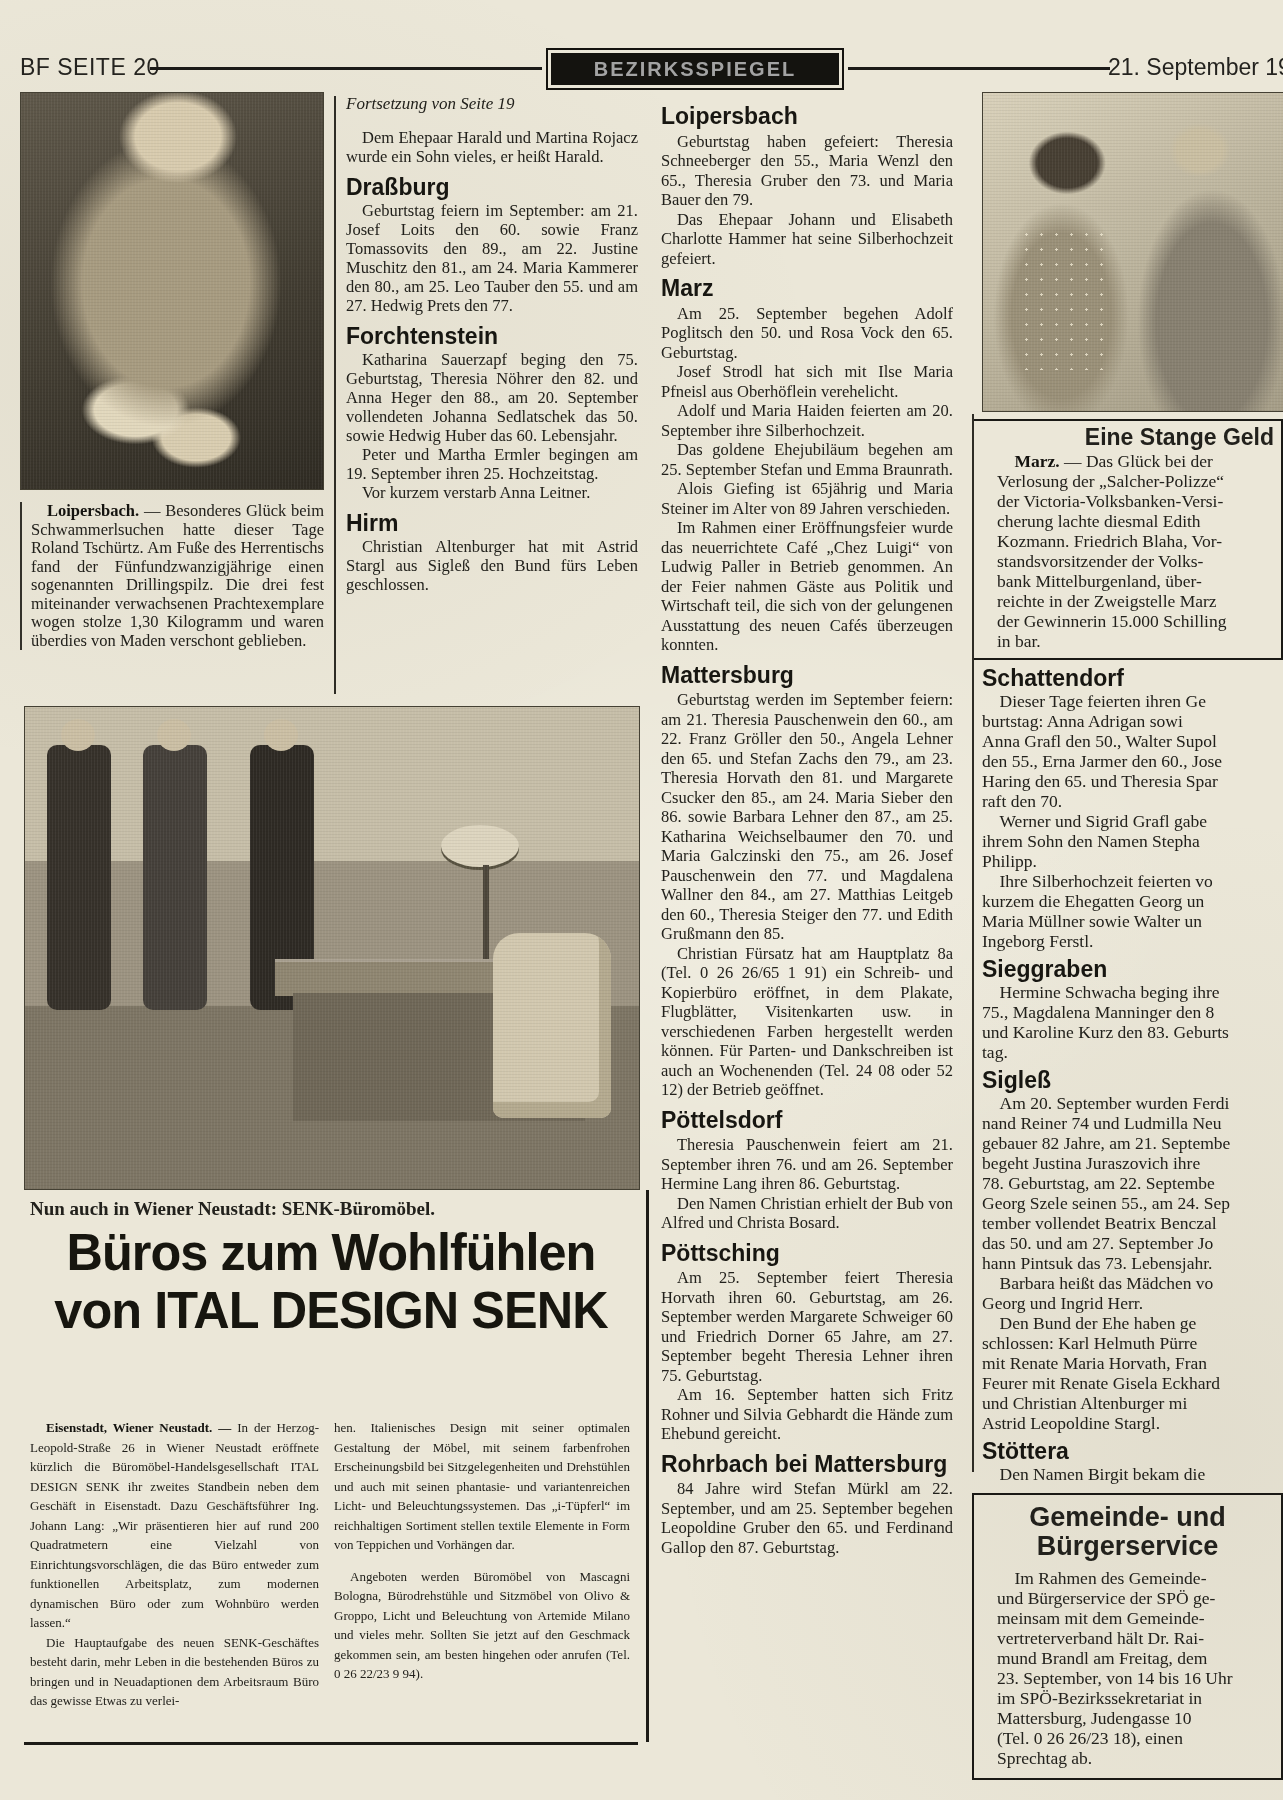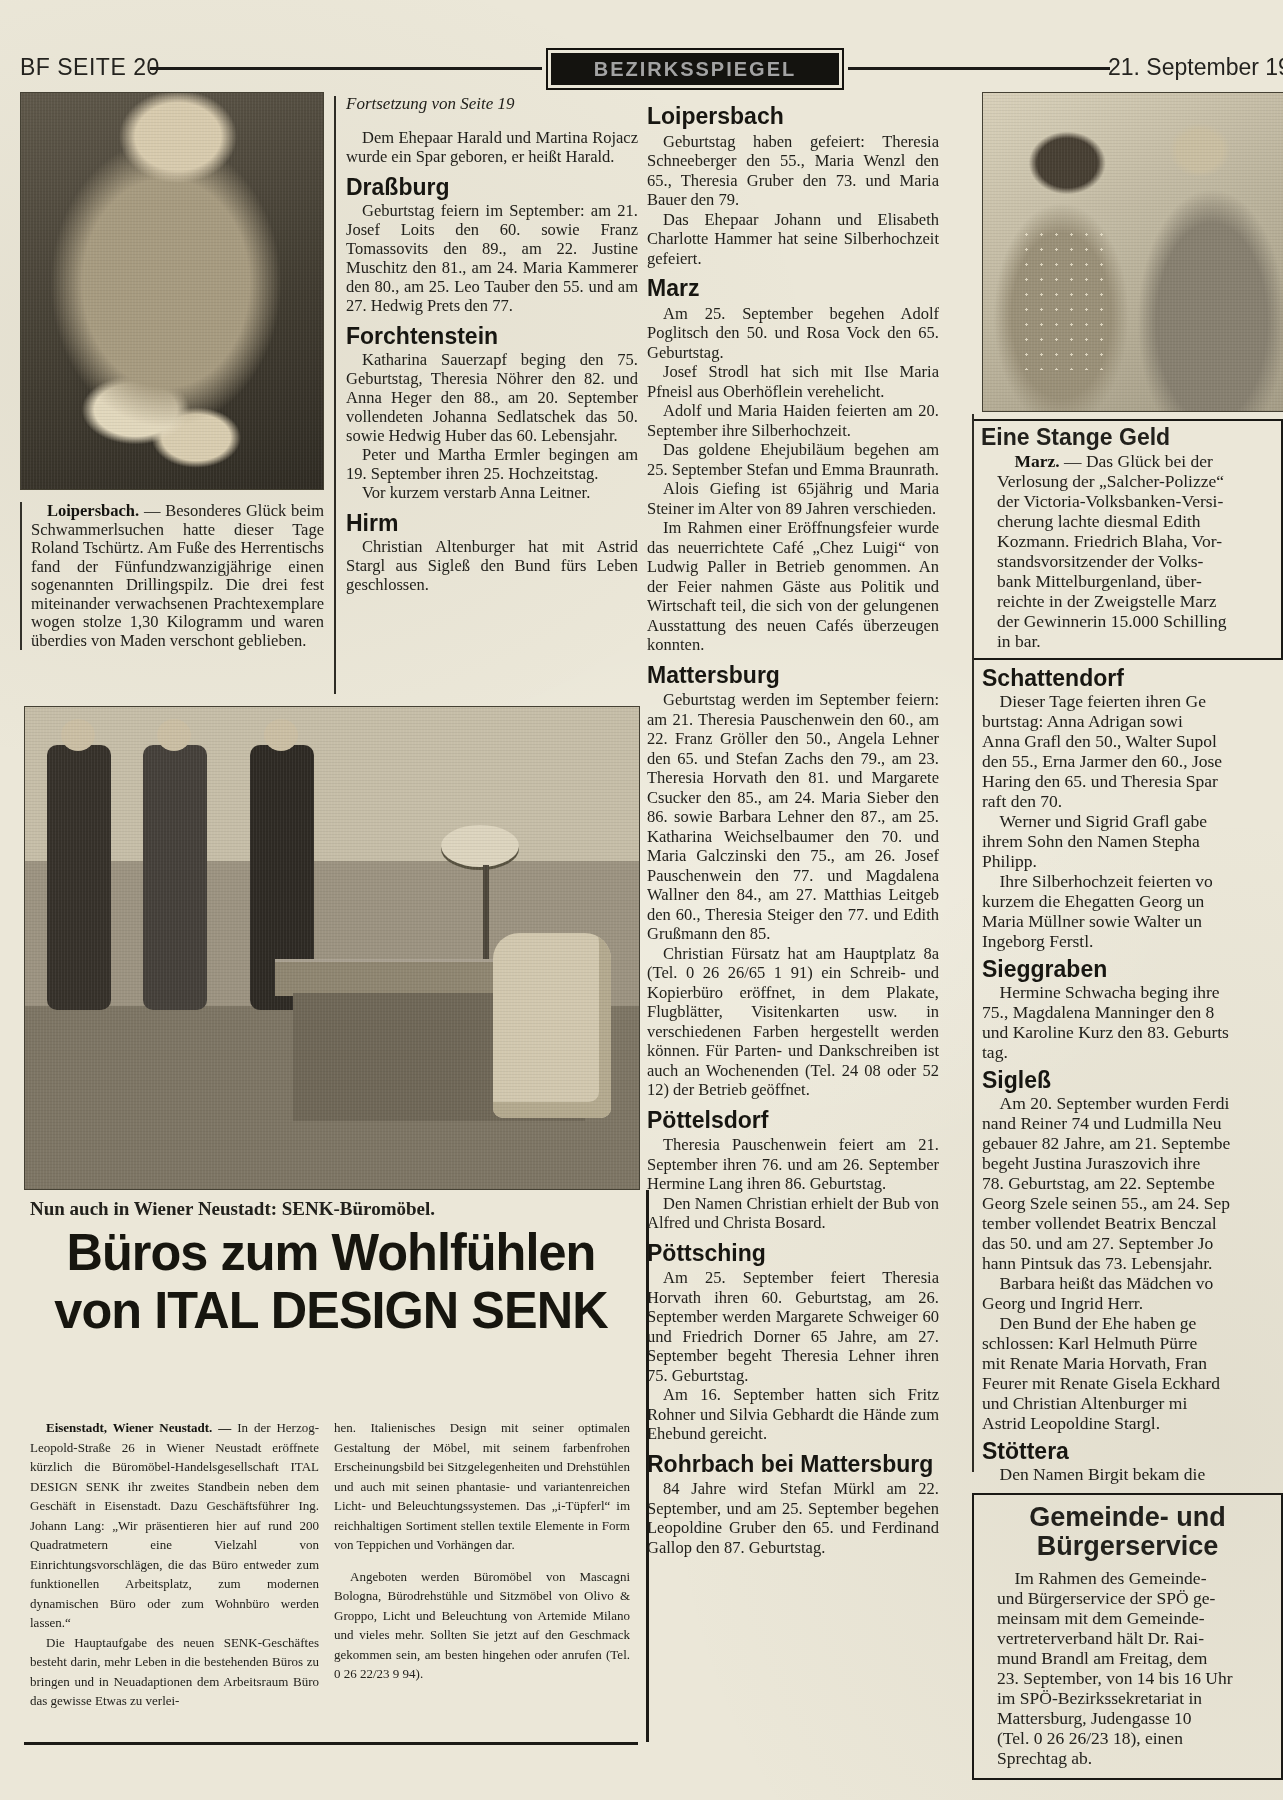--- a/index.html
+++ b/index.html
@@ -41,40 +41,40 @@
         radial-gradient(75px 48px at 38% 80%, #e2d8bd 0 55%, rgba(0,0,0,0) 72%),
         radial-gradient(62px 42px at 58% 87%, #d9cdb0 0 55%, rgba(0,0,0,0) 72%),
         linear-gradient(160deg,#5f584a,#403b30 60%,#2f2b23);}
   .cap{margin:12px 0 0;border-left:2px solid #33312a;padding-left:9px;
        font-size:16.5px;line-height:18.5px;text-align:justify;text-indent:16px;}
   
   .col2{position:absolute;left:346px;top:94px;width:292px;font-size:16.5px;line-height:19px;}
   .col2 .sec{font-size:23px;margin:12px 0 4px;}
   .cont{font-style:italic;font-size:17px;margin:0 0 15px;}
   
-  .col3{position:absolute;left:647px;top:96px;width:292px;font-size:16.5px;line-height:19.5px;}
+  .col3{position:absolute;left:661px;top:96px;width:292px;font-size:16.5px;line-height:19.5px;}
   .col3 .sec{font-size:23px;margin:11px 0 5px;}
   
   .col4{position:absolute;left:972px;top:92px;width:311px;font-size:17.5px;line-height:20px;}
   .col4 .sec{font-size:23px;margin:8px 0 3px 10px;}
   .pre{white-space:pre;margin-left:16px;}
   .col4 > .pre{margin-left:10px;}
   .p3{height:318px;margin-left:10px;width:301px;
       background:
         radial-gradient(55px 45px at 28% 22%, #473f33 0 55%, rgba(0,0,0,0) 70%),
         radial-gradient(90px 150px at 26% 70%, #9a9078 0 55%, rgba(0,0,0,0) 75%),
         radial-gradient(45px 40px at 72% 18%, #cabfa2 0 50%, rgba(0,0,0,0) 68%),
         radial-gradient(95px 170px at 76% 72%, #878070 0 58%, rgba(0,0,0,0) 78%),
         linear-gradient(150deg,#d9d1ba,#b2aa93 70%,#a59d87);}
   .dotty{position:absolute;left:12%;top:42%;width:30%;height:45%;
          background-image:radial-gradient(circle 3px,#efe8d2 40%,rgba(0,0,0,0) 46%);
          background-size:15px 15px;opacity:.8;}
   .c4box{border:2.5px solid #1a1915;margin-top:7px;padding:4px 7px 7px;}
   .c4box .boxtitle{font-family:"Liberation Sans",sans-serif;font-weight:bold;font-size:23px;
-                   text-align:left;margin:2px 0 4px;}
+                   text-align:right;margin:2px 0 4px;}
   .svcbox{border:2.5px solid #1a1915;margin-top:9px;padding:8px 7px 10px;}
   .svcbox .boxtitle{font-family:"Liberation Sans",sans-serif;font-weight:800;font-size:27px;
                     line-height:29px;text-align:center;white-space:pre-line;margin:0 0 7px;}
   
   .p2{position:absolute;left:24px;top:706px;width:614px;height:482px;}
   .p2 .inner{position:absolute;inset:0;
       background:linear-gradient(#c6bea8 0 32%,#9c9381 32% 62%,#7d7564 62%);}
   .fig{position:absolute;width:64px;height:265px;top:38px;background:#36312a;border-radius:10px;}
   .fig::before{content:"";position:absolute;left:14px;top:-26px;width:34px;height:32px;
                border-radius:50%;background:#cbbfa4;}
@@ -117,21 +117,21 @@
   <div class="h-rule r2"></div>
   <div class="h-date">21. September 198</div>
 
   <div class="col1">
     <div class="photo p1"></div>
     <p class="cap"><b>Loipersbach.</b><span> — </span><span>Besonderes Glück beim Schwammerlsuchen hatte dieser Tage Roland Tschürtz. Am Fuße des Herrentischs fand der Fünfundzwanzigjährige einen sogenannten Drillingspilz. Die drei fest miteinander verwachsenen Prachtexemplare wogen stolze 1,30 Kilogramm und waren überdies von Maden verschont geblieben.</span></p>
   </div>
 
   <div class="col2">
     <div class="cont">Fortsetzung von Seite 19</div>
-    <p class="bp">Dem Ehepaar Harald und Martina Rojacz wurde ein Spar geboren, er heißt Harald.</p>
+    <p class="bp">Dem Ehepaar Harald und Martina Rojacz wurde ein Sohn vieles, er heißt Harald.</p>
     <h2 class="sec">Draßburg</h2>
     <p class="bp">Geburtstag feiern im September: am 21. Josef Loits den 60. sowie Franz Tomassovits den 89., am 22. Justine Muschitz den 81., am 24. Maria Kammerer den 80., am 25. Leo Tauber den 55. und am 27. Hedwig Prets den 77.</p>
     <h2 class="sec">Forchtenstein</h2>
     <p class="bp">Katharina Sauerzapf beging den 75. Geburtstag, Theresia Nöhrer den 82. und Anna Heger den 88., am 20. September vollendeten Johanna Sedlatschek das 50. sowie Hedwig Huber das 60. Lebensjahr.</p>
     <p class="bp">Peter und Martha Ermler begingen am 19. September ihren 25. Hochzeitstag.</p>
     <p class="bp">Vor kurzem verstarb Anna Leitner.</p>
     <h2 class="sec">Hirm</h2>
     <p class="bp">Christian Altenburger hat mit Astrid Stargl aus Sigleß den Bund fürs Leben geschlossen.</p>
   </div>
 

